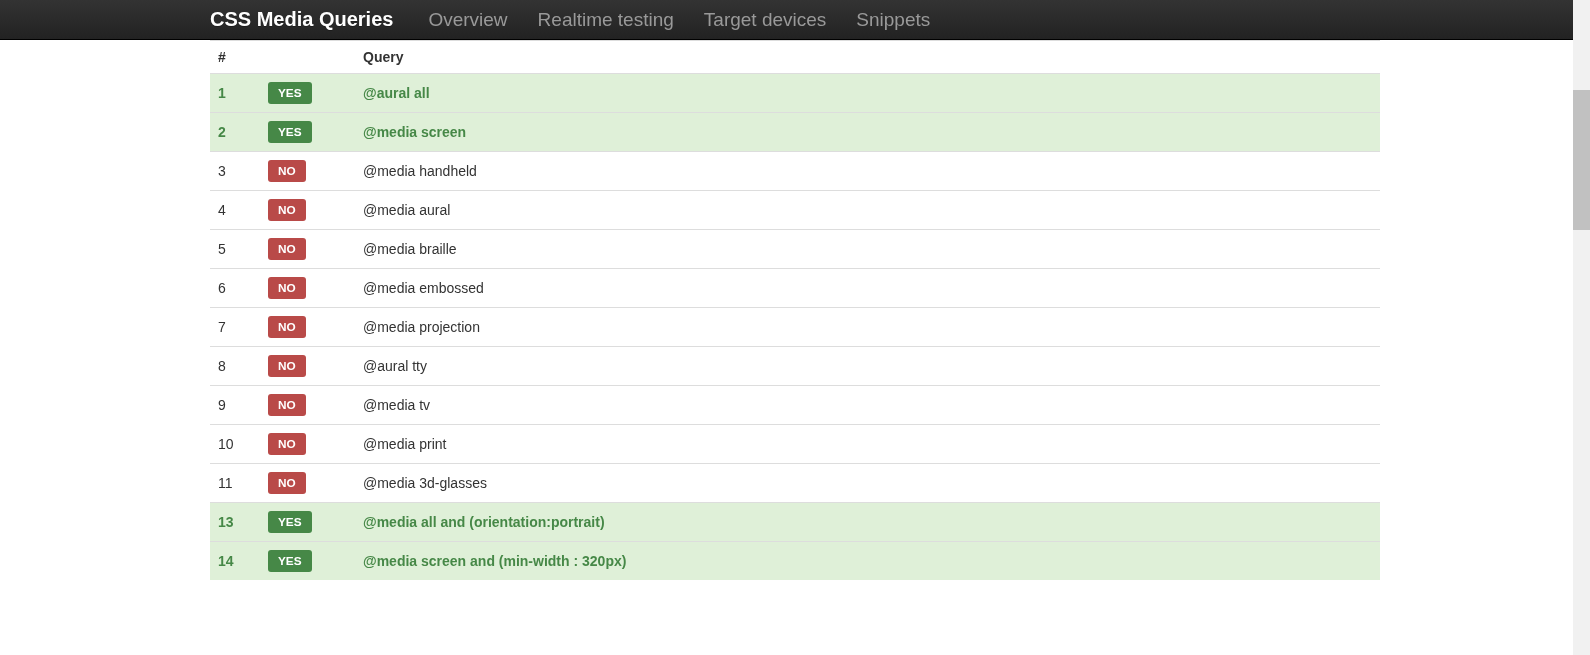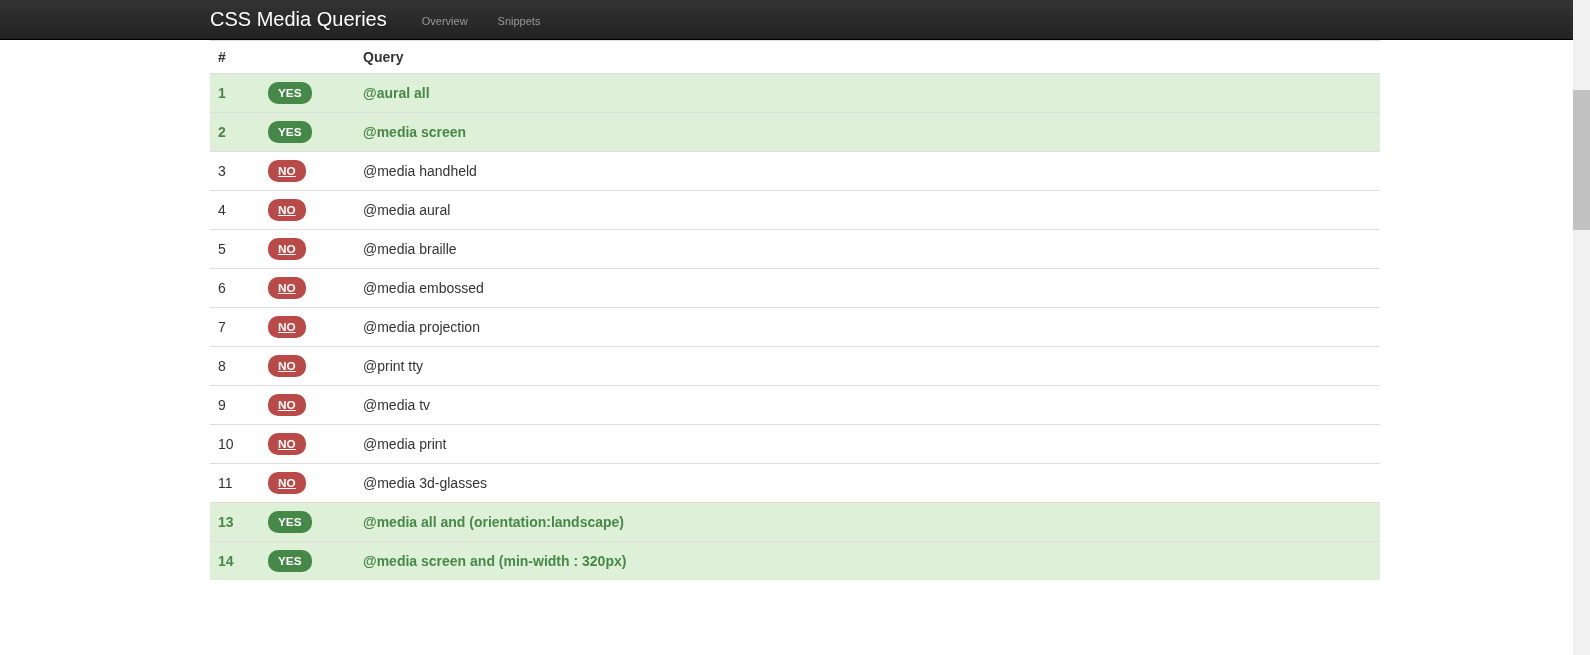--- a/index.html
+++ b/index.html
@@ -23,35 +23,35 @@
     }
     .navbar-inner {
       width: 1170px;
       margin: 0 auto;
       display: flex;
       align-items: center;
     }
     .brand {
       color: #fff;
       font-size: 20px;
-      font-weight: 400;
+      font-weight: 700;
       padding-right: 20px;
       text-shadow: 0 1px 0 rgba(0,0,0,.25);
     }
     .nav-items {
       display: flex;
       list-style: none;
     }
     .nav-items li {
       padding: 10px 15px;
     }
     .nav-items li a {
       color: #999;
       text-decoration: none;
-      font-size: 11px;
+      font-size: 19px;
     }
     .container {
       width: 1170px;
       margin: 0 auto;
     }
     .table {
       width: 100%;
       border-collapse: collapse;
     }
     .table thead th {
@@ -79,31 +79,30 @@
     }
     .col-status {
       width: 95px;
     }
     .badge {
       display: inline-block;
       padding: 4px 10px;
       font-size: 11.8px;
       font-weight: bold;
       color: #fff;
-      border-radius: 10px;
+      border-radius: 3px;
       text-align: center;
       min-width: 30px;
       line-height: 14px;
     }
     .badge-yes {
       background-color: #468847;
     }
     .badge-no {
       background-color: #b94a48;
-      text-decoration: underline;
     }
     .scrollbar-track {
       position: fixed;
       right: 0;
       top: 0;
       width: 17px;
       height: 100%;
       background: #f1f1f1;
     }
     .scrollbar-thumb {
@@ -115,20 +114,22 @@
     }
   </style>
 </head>
 <body>
 
 <div class="navbar">
   <div class="navbar-inner">
     <div class="brand">CSS Media Queries</div>
     <ul class="nav-items">
       <li><a href="#">Overview</a></li>
+      <li><a href="#">Realtime testing</a></li>
+      <li><a href="#">Target devices</a></li>
       <li><a href="#">Snippets</a></li>
     </ul>
   </div>
 </div>
 
 <div class="container">
   <table class="table">
     <thead>
       <tr>
         <th class="col-num">#</th>
@@ -168,41 +169,41 @@
           <td>@media embossed</td>
         </tr>
         <tr>
           <td class="col-num">7</td>
           <td class="col-status"><span class="badge badge-no">NO</span></td>
           <td>@media projection</td>
         </tr>
         <tr>
           <td class="col-num">8</td>
           <td class="col-status"><span class="badge badge-no">NO</span></td>
-          <td>@print tty</td>
+          <td>@aural tty</td>
         </tr>
         <tr>
           <td class="col-num">9</td>
           <td class="col-status"><span class="badge badge-no">NO</span></td>
           <td>@media tv</td>
         </tr>
         <tr>
           <td class="col-num">10</td>
           <td class="col-status"><span class="badge badge-no">NO</span></td>
           <td>@media print</td>
         </tr>
         <tr>
           <td class="col-num">11</td>
           <td class="col-status"><span class="badge badge-no">NO</span></td>
           <td>@media 3d-glasses</td>
         </tr>
         <tr class="success">
           <td class="col-num">13</td>
           <td class="col-status"><span class="badge badge-yes">YES</span></td>
-          <td>@media all and (orientation:landscape)</td>
+          <td>@media all and (orientation:portrait)</td>
         </tr>
         <tr class="success">
           <td class="col-num">14</td>
           <td class="col-status"><span class="badge badge-yes">YES</span></td>
           <td>@media screen and (min-width : 320px)</td>
         </tr>
       </tbody>
   </table>
 </div>
 

